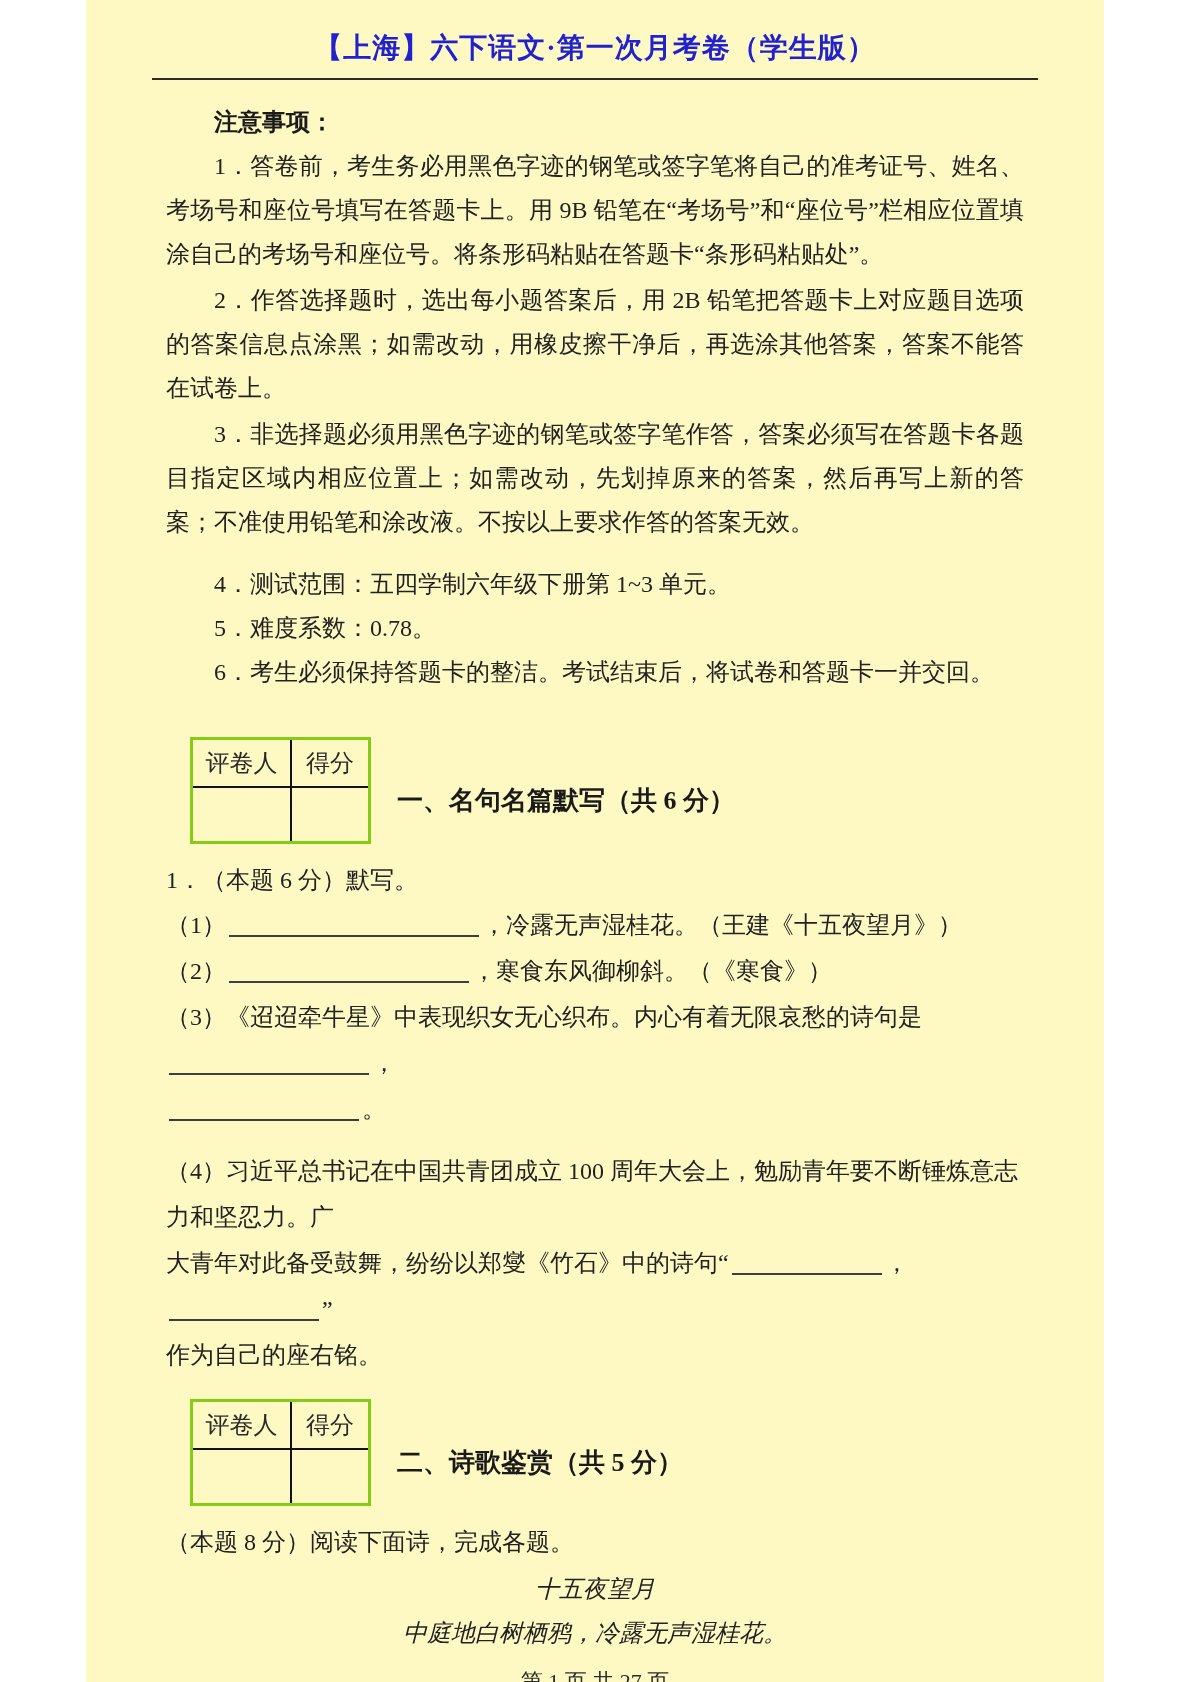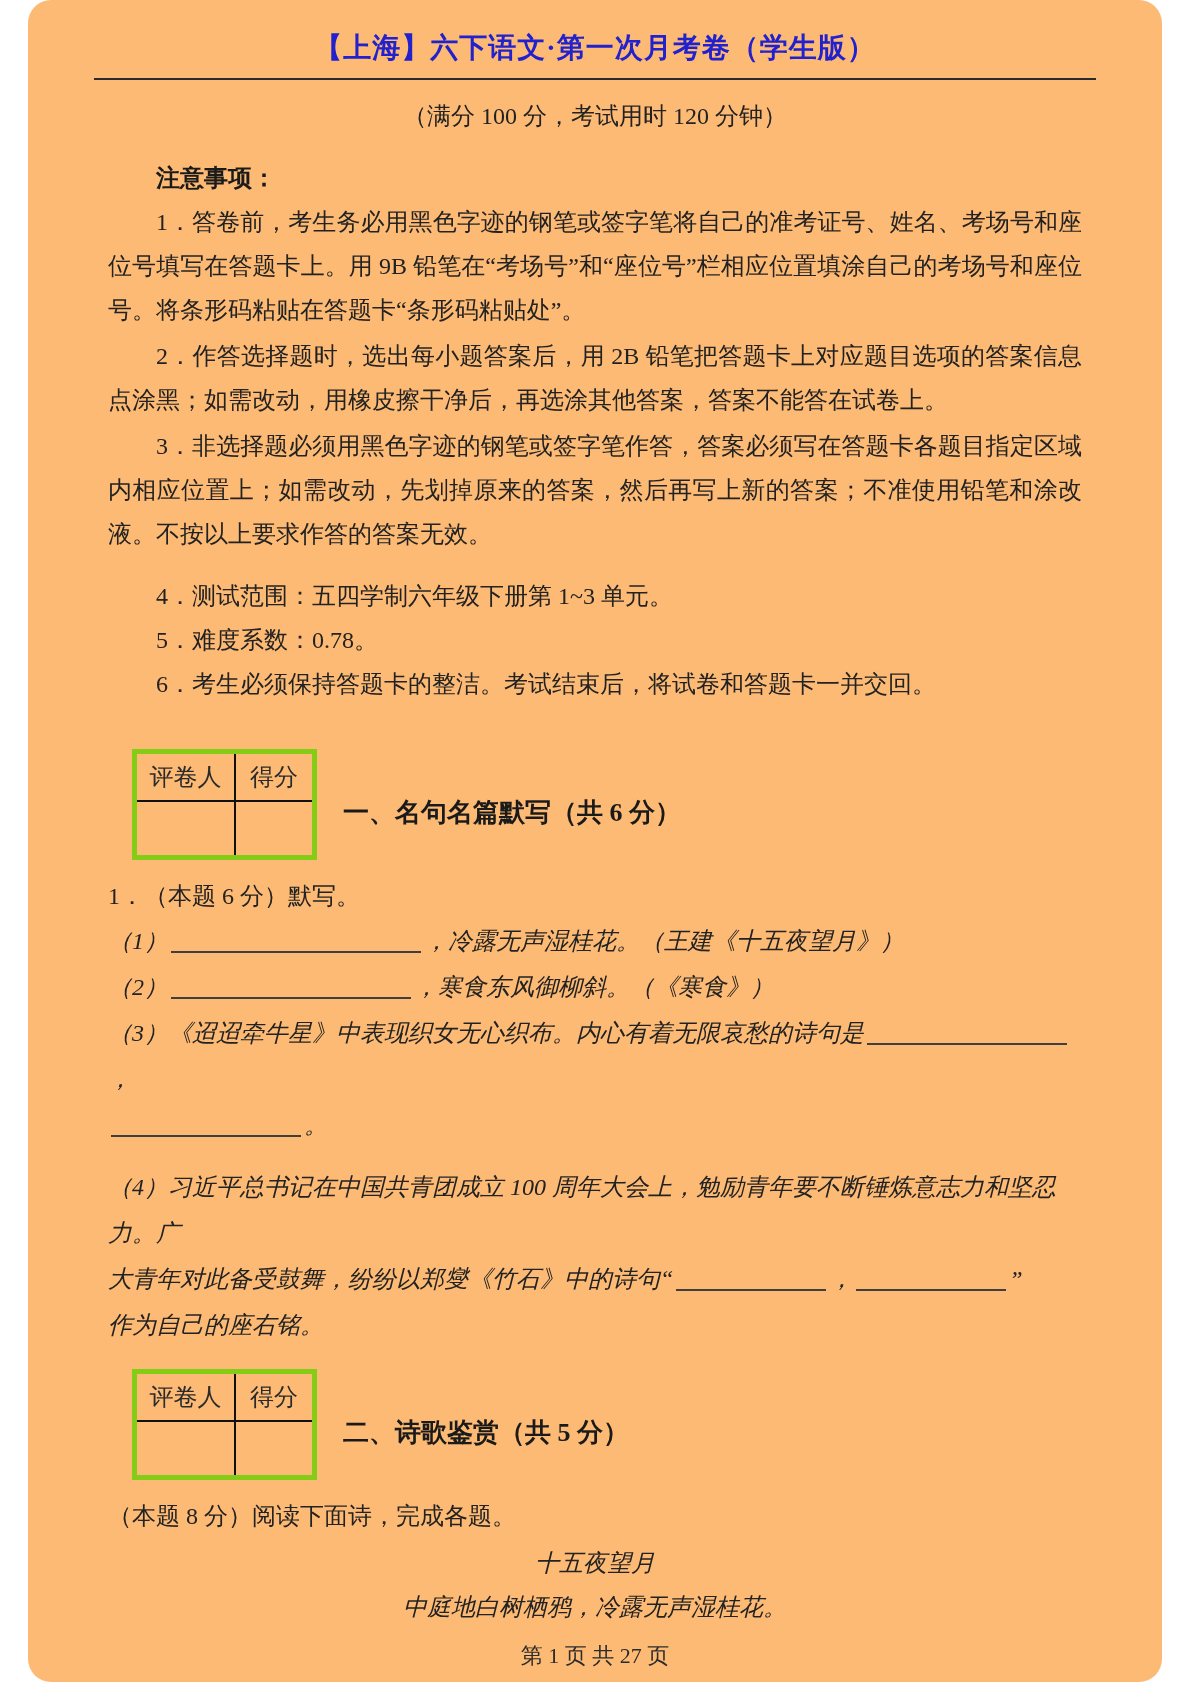--- a/index.html
+++ b/index.html
@@ -1,27 +1,26 @@
 <!DOCTYPE html>
 <html><head>
 <meta charset="utf-8">
 <style>
   html, body { margin: 0; padding: 0; background: #ffffff; }
   .page {
     position: relative;
-    width: 1134px; height: 1682px;
+    width: 1018px; height: 1682px;
     margin: 0 auto;
-    background: #fdba74;
+    background: #fef9c3;
     box-sizing: border-box;
     padding: 0 80px;
     font-family: "Liberation Serif", "DejaVu Serif", serif;
     font-size: 24px;
     color: #222222;
     overflow: hidden;
-    border-radius: 23px;
   }
   .doc-title {
     padding-top: 28px;
     text-align: center;
     font-size: 28px;
     font-weight: bold;
     color: #2121CE;
     letter-spacing: 1px;
     line-height: 40px;
   }
@@ -61,38 +60,38 @@
     flex: 0 0 auto;
   }
   .grader-table td {
     border: 2px solid #111111;
     text-align: center;
     vertical-align: middle;
     color: #2b2b2b;
     font-size: 24px;
     padding: 0;
   }
-  .grader-table { border: 5px solid #84cc16; margin-left: 24px; }
+  .grader-table { border: 3px solid #84cc16; margin-left: 24px; }
   .grader-table .c1 { width: 97px; }
   .grader-table .c2 { width: 76px; }
   .grader-table .hdr td { height: 46px; }
   .grader-table .empty td { height: 53px; }
   .section-title {
     font-size: 26px;
     font-weight: bold;
     color: #1a1a1a;
     margin: 48px 0 0 26px;
     line-height: 32px;
   }
   .q-intro {
     margin-top: 14px;
     line-height: 44px;
   }
   .q-lines { margin-top: 0; }
-  .qline { line-height: 46px; text-align: left; font-style: italic; }
+  .qline { line-height: 46px; text-align: left; }
   .qline:nth-child(5) { margin-top: 16px; }
   .blank {
     display: inline-block;
     height: 1em;
     border-bottom: 2px solid #3f3f3f;
     vertical-align: -4px;
     margin: 0 3px;
   }
   .poem-intro { margin-top: 14px; line-height: 44px; }
   .poem-title {
@@ -114,21 +113,20 @@
     line-height: 32px;
   }
 </style>
 </head>
 <body>
 
 <div class="page">
 
   <div class="doc-title">【上海】六下语文·第一次月考卷（学生版）</div>
   <hr class="title-rule">
-  <div class="subtitle">（满分 100 分，考试用时 120 分钟）</div>
 
   <div class="notice-heading">注意事项：</div>
   <p class="para">1．答卷前，考生务必用黑色字迹的钢笔或签字笔将自己的准考证号、姓名、考场号和座位号填写在答题卡上。用 9B 铅笔在“考场号”和“座位号”栏相应位置填涂自己的考场号和座位号。将条形码粘贴在答题卡“条形码粘贴处”。</p>
   <p class="para">2．作答选择题时，选出每小题答案后，用 2B 铅笔把答题卡上对应题目选项的答案信息点涂黑；如需改动，用橡皮擦干净后，再选涂其他答案，答案不能答在试卷上。</p>
   <p class="para">3．非选择题必须用黑色字迹的钢笔或签字笔作答，答案必须写在答题卡各题目指定区域内相应位置上；如需改动，先划掉原来的答案，然后再写上新的答案；不准使用铅笔和涂改液。不按以上要求作答的答案无效。</p>
   <p class="para para-item">4．测试范围：五四学制六年级下册第 1~3 单元。</p>
   <p class="para para-item">5．难度系数：0.78。</p>
   <p class="para para-item">6．考生必须保持答题卡的整洁。考试结束后，将试卷和答题卡一并交回。</p>
 
   <div class="grader-block">

